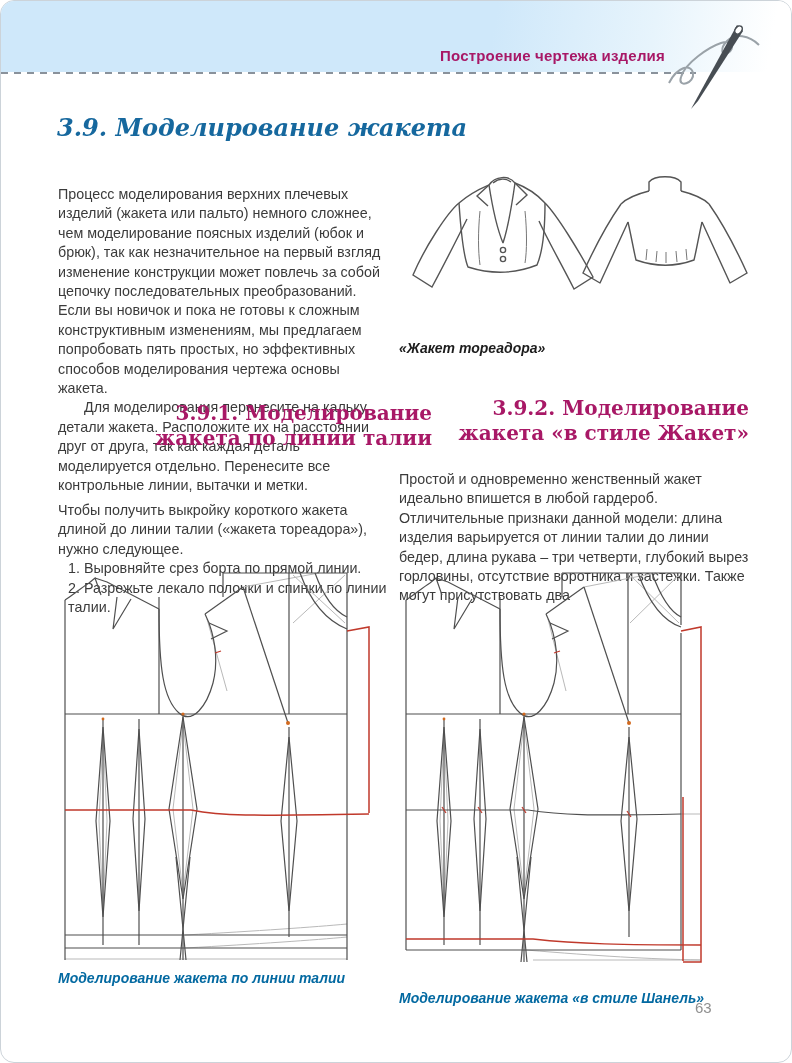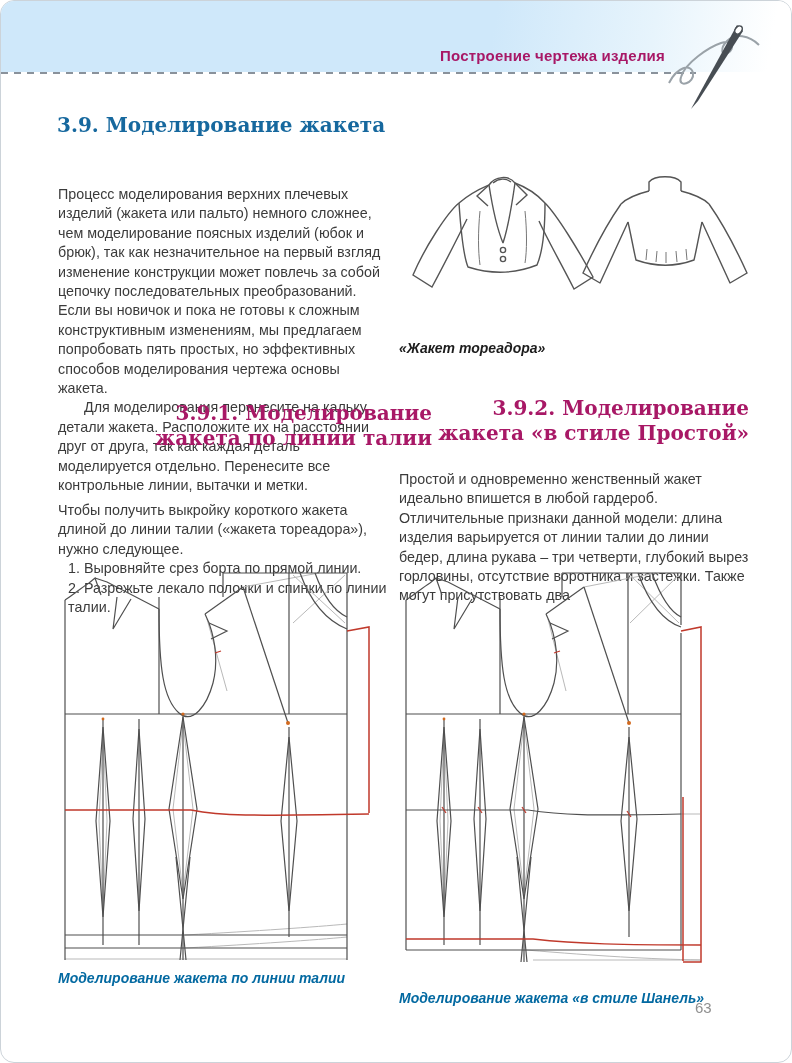--- a/index.html
+++ b/index.html
@@ -16,21 +16,21 @@
     position:absolute;left:0;top:71px;width:88%;height:2px;
     background:repeating-linear-gradient(90deg,#8a929b 0 7px,transparent 7px 13px);
   }
   .band-label{
     position:absolute;top:46px;right:126px;
     font-weight:bold;font-size:15px;color:#a81866;letter-spacing:.2px;
   }
   .needle{position:absolute;top:18px;right:24px;width:100px;height:96px;}
   .page-title{
     position:absolute;left:56px;top:112px;width:600px;
-    font-family:"DejaVu Serif",serif;font-weight:bold;font-size:20px;color:#16689e;
+    font-family:"DejaVu Serif",serif;font-weight:bold;font-size:24px;color:#16689e;font-style:italic;
   }
   .body-txt{font-size:14.3px;line-height:19.4px;color:#3b3b3b;margin-top:8px;}
   .col-left{position:absolute;left:57px;width:334px;}
   .col-right{position:absolute;left:398px;width:350px;}
   #intro{top:176px;}
   #intro .p2{text-indent:26px;margin-top:0;}
   h3.sec{
     font-family:"DejaVu Serif",serif;font-weight:bold;font-size:20px;line-height:25px;
     color:#a81866;margin:0;text-align:right;
   }
@@ -102,21 +102,21 @@
   <div class="col-left body-txt" id="s1-text">
     <p>Чтобы получить выкройку короткого жакета длиной до линии талии («жакета тореадора»), нужно следующее.</p>
     <div class="steps">
       <p>1. Выровняйте срез борта по прямой линии.</p>
       <p>2. Разрежьте лекало полочки и спинки по линии талии.</p>
     </div>
   </div>
 
   <h3 class="sec col-right" id="s2-head">
     <span>3.9.2. Моделирование</span><br>
-    <span>жакета «в стиле Простой»</span>
+    <span>жакета «в стиле Жакет»</span>
   </h3>
   <div class="col-right body-txt" id="s2-text">
     <p>Простой и одновременно женственный жакет идеально впишется в любой гардероб. Отличительные признаки данной модели: длина изделия варьируется от линии талии до линии бедер, длина рукава – три четверти, глубокий вырез горловины, отсутствие воротника и застежки. Также могут присутствовать два</p>
   </div>
 
   <svg class="diag" id="diagL" viewBox="0 0 324 400" fill="none">
     <g stroke="#b9b9b9" stroke-width="1">
       <path d="M186,20 L262,6"></path>
       <path d="M236,8 L288,56 M288,8 L236,56"></path>
       <path d="M150,52 L170,124"></path>

